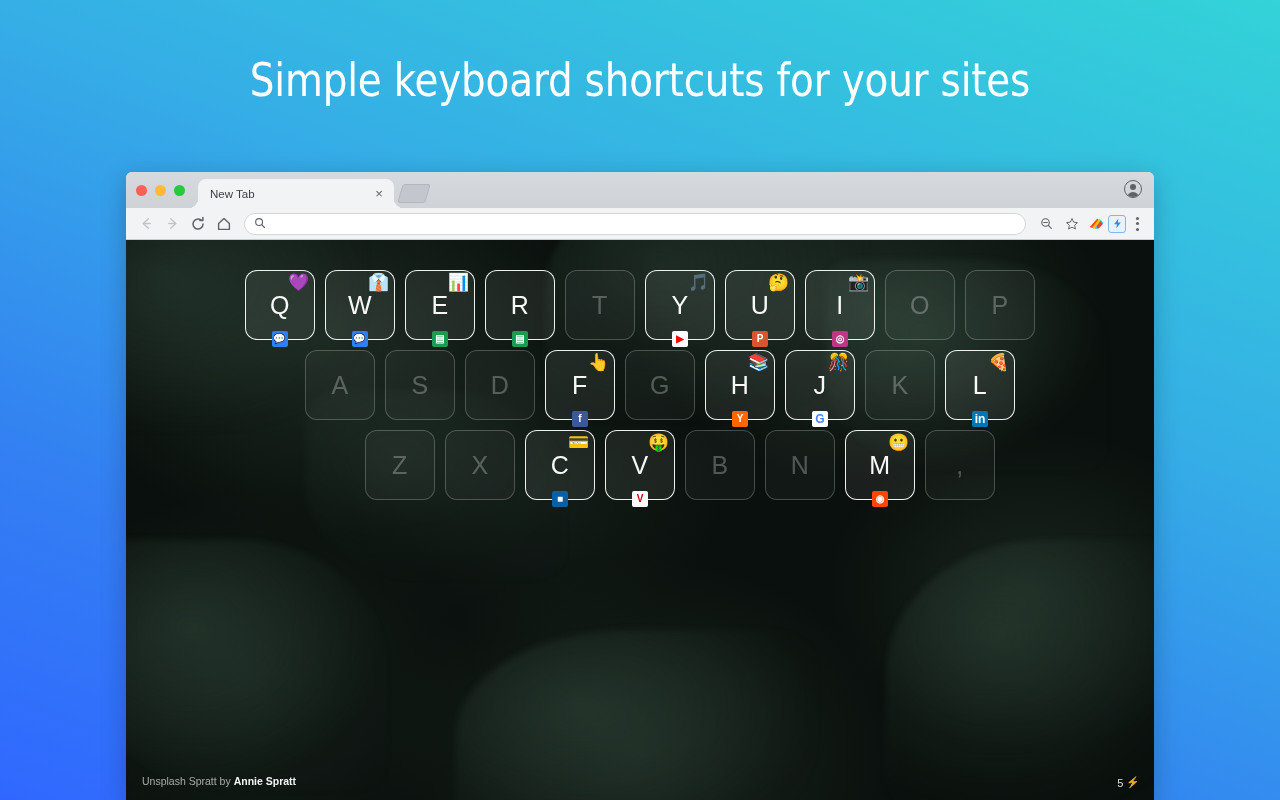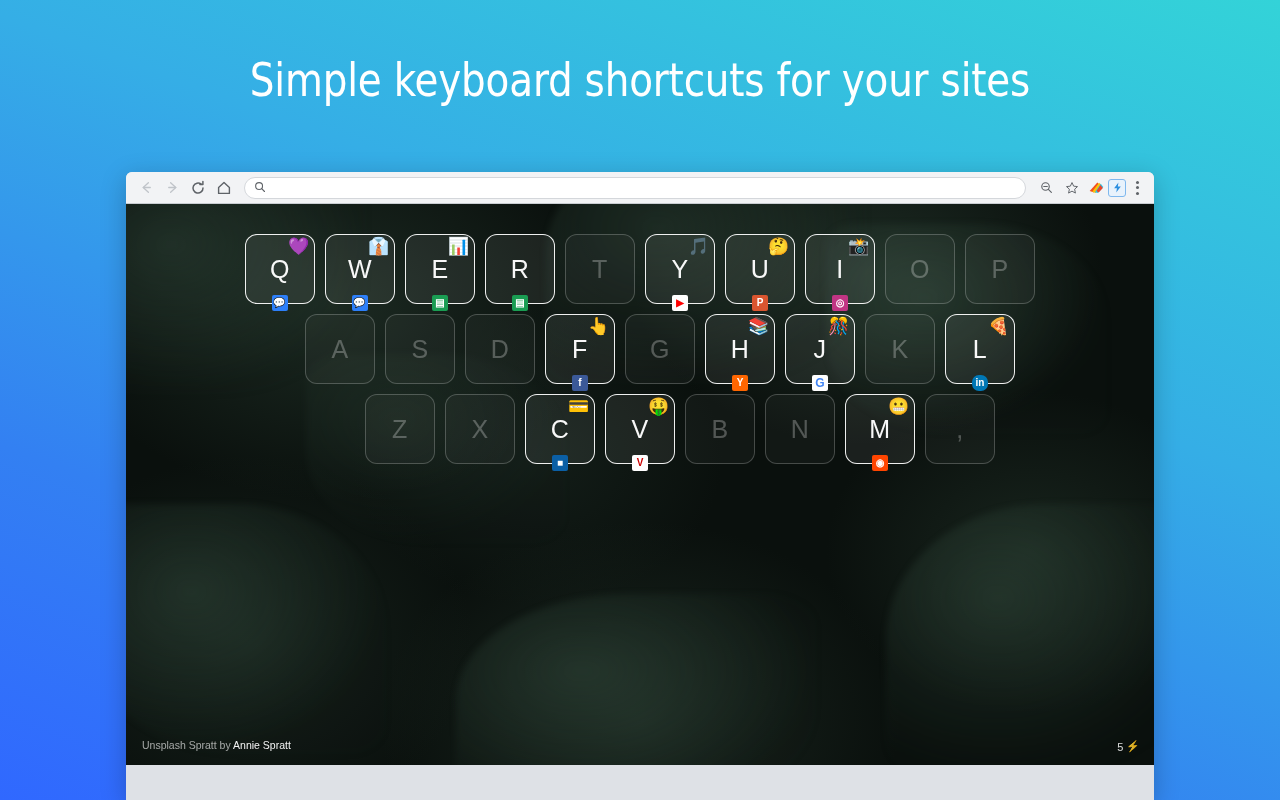--- a/index.html
+++ b/index.html
@@ -252,40 +252,56 @@
   }
 
   
   .credit {
     position: absolute;
     left: 16px;
     bottom: 14px;
     font-size: 10.5px;
     color: rgba(255,255,255,0.62);
   }
-  .credit b { color: rgba(255,255,255,0.95); font-weight: normal; }
+  .credit b { color: rgba(255,255,255,0.95); font-weight: bold; }
 
   .shortcut-count {
     position: absolute;
     right: 14px;
     bottom: 12px;
     font-size: 11px;
     color: rgba(255,255,255,0.85);
     display: flex;
     align-items: center;
     gap: 3px;
   }
 </style>
 </head>
 <body>
 
 <div class="promo-headline">Simple keyboard shortcuts for your sites</div>
 
 <div class="browser-window">
 
+  <div class="tab-strip">
+    <div class="traffic-lights">
+      <span class="tl red"></span>
+      <span class="tl yellow"></span>
+      <span class="tl green"></span>
+    </div>
+
+    <div class="tab">
+      <span class="tab-title">New Tab</span>
+      <span class="tab-close">×</span>
+    </div>
+
+    <div class="new-tab-btn"></div>
+
+    <div class="profile-avatar"></div>
+  </div>
 
   <div class="toolbar">
     <span class="tb-icon disabled">
       <svg width="15" height="15" viewBox="0 0 16 16">
           <path d="M10 3 L4.5 8 L10 13" fill="none" stroke="currentColor" stroke-width="1.4" stroke-linecap="round" stroke-linejoin="round"></path>
           <path d="M4.6 8 H12" stroke="currentColor" stroke-width="1.4" stroke-linecap="round"></path>
         </svg>
     </span>
     <span class="tb-icon disabled">
       <svg width="15" height="15" viewBox="0 0 16 16">
@@ -429,21 +445,21 @@
             <span class="key-letter">J</span>
             <span class="key-emoji">🎊</span>
             <span class="key-favicon" style="background: rgb(255, 255, 255); color: rgb(66, 133, 244); font-size: 12px;">G</span>
           </div>
           <div class="key">
             <span class="key-letter">K</span>
           </div>
           <div class="key active">
             <span class="key-letter">L</span>
             <span class="key-emoji">🍕</span>
-            <span class="key-favicon" style="background: rgb(0, 119, 181); font-size: 10px; border-radius: 7px;">in</span>
+            <span class="key-favicon" style="background: rgb(0, 119, 181); font-size: 12px;">in</span>
           </div>
         </div>
         <div class="krow row3">
           <div class="key">
             <span class="key-letter">Z</span>
           </div>
           <div class="key">
             <span class="key-letter">X</span>
           </div>
           <div class="key active">

